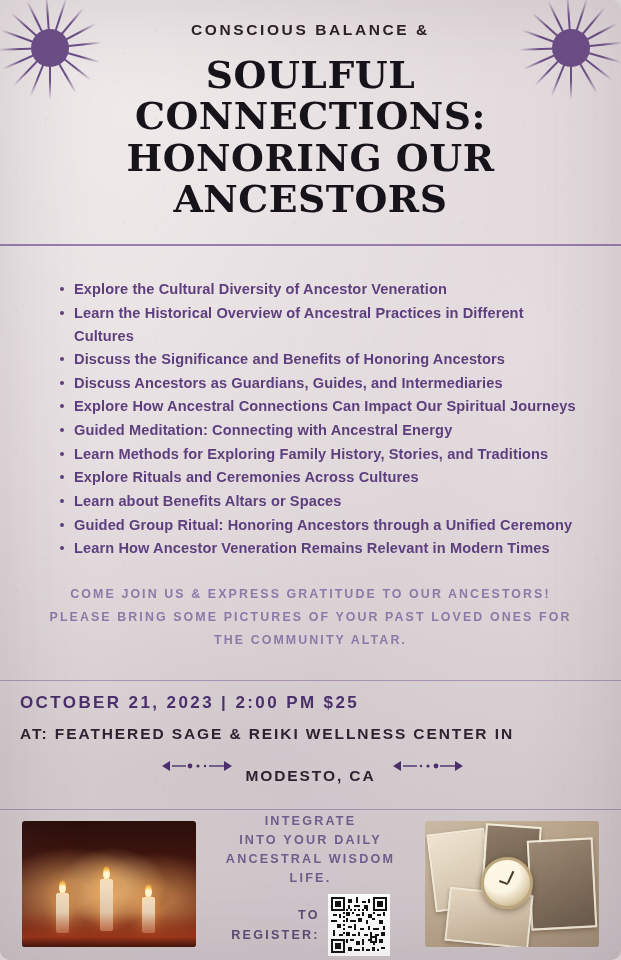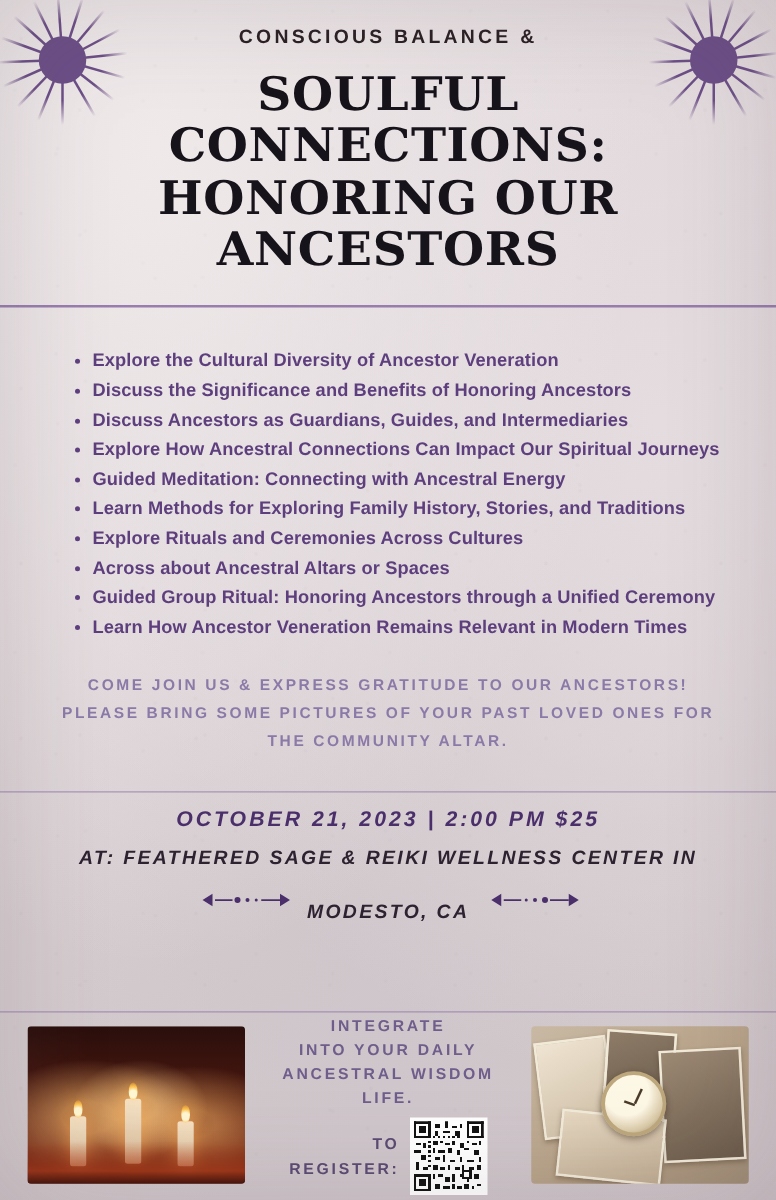--- a/index.html
+++ b/index.html
@@ -17,20 +17,21 @@
     position: relative;
     width: 621px;
     height: 960px;
     background:
       radial-gradient(ellipse at 20% 12%, #efe9ea 0%, rgba(239,233,234,0) 55%),
       radial-gradient(ellipse at 85% 35%, #e4dcdf 0%, rgba(228,220,223,0) 60%),
       radial-gradient(ellipse at 50% 95%, #cfc6cb 0%, rgba(207,198,203,0) 60%),
       linear-gradient(160deg, #e7e0e1 0%, #ded5d8 40%, #d3cacd 70%, #cdc3c7 100%);
     box-sizing: border-box;
     overflow: hidden;
+    border-radius: 10px;
   }
   
   .texture {
     position: absolute;
     inset: 0;
     pointer-events: none;
     opacity: .35;
     background-image:
       radial-gradient(circle at 12% 22%, rgba(120,100,110,.10) 0 1px, transparent 2px),
       radial-gradient(circle at 42% 8%, rgba(120,100,110,.08) 0 1px, transparent 2px),
@@ -147,24 +148,23 @@
     color: #8b7aa8;
     font-weight: 700;
     font-size: 12.4px;
     letter-spacing: 2.1px;
     line-height: 1.85;
     text-transform: uppercase;
   }
 
   
   .details {
-    text-align: center;
+    text-align: left;
     padding: 12px 20px 6px;
     color: #3a2b46;
-    font-style: italic;
   }
   .details .when {
     font-weight: 700;
     font-size: 17px;
     letter-spacing: 2.4px;
     color: #4a2f6b;
     text-transform: uppercase;
   }
   .details .where {
     margin-top: 9px;
@@ -401,27 +401,28 @@
       <span class="l1">Soulful Connections:</span>
       <span class="l2">Honoring Our Ancestors</span>
     </div>
   </div>
 
   <div class="rule"></div>
 
   <div class="list-wrap">
     <ul class="topics">
       <li>Explore the Cultural Diversity of Ancestor Veneration</li>
+      <li>Learn the Historical Overview of Ancestral Practices in Different Cultures</li>
       <li>Discuss the Significance and Benefits of Honoring Ancestors</li>
       <li>Discuss Ancestors as Guardians, Guides, and Intermediaries</li>
       <li>Explore How Ancestral Connections Can Impact Our Spiritual Journeys</li>
       <li>Guided Meditation: Connecting with Ancestral Energy</li>
       <li>Learn Methods for Exploring Family History, Stories, and Traditions</li>
       <li>Explore Rituals and Ceremonies Across Cultures</li>
-      <li>Across about Ancestral Altars or Spaces</li>
+      <li>Learn about Benefits Altars or Spaces</li>
       <li>Guided Group Ritual: Honoring Ancestors through a Unified Ceremony</li>
       <li>Learn How Ancestor Veneration Remains Relevant in Modern Times</li>
     </ul>
   </div>
 
   <div class="invite">
     <div>Come join us &amp; express gratitude to our ancestors!</div>
     <div>Please bring some pictures of your past loved ones for</div>
     <div>the community altar.</div>
   </div>

